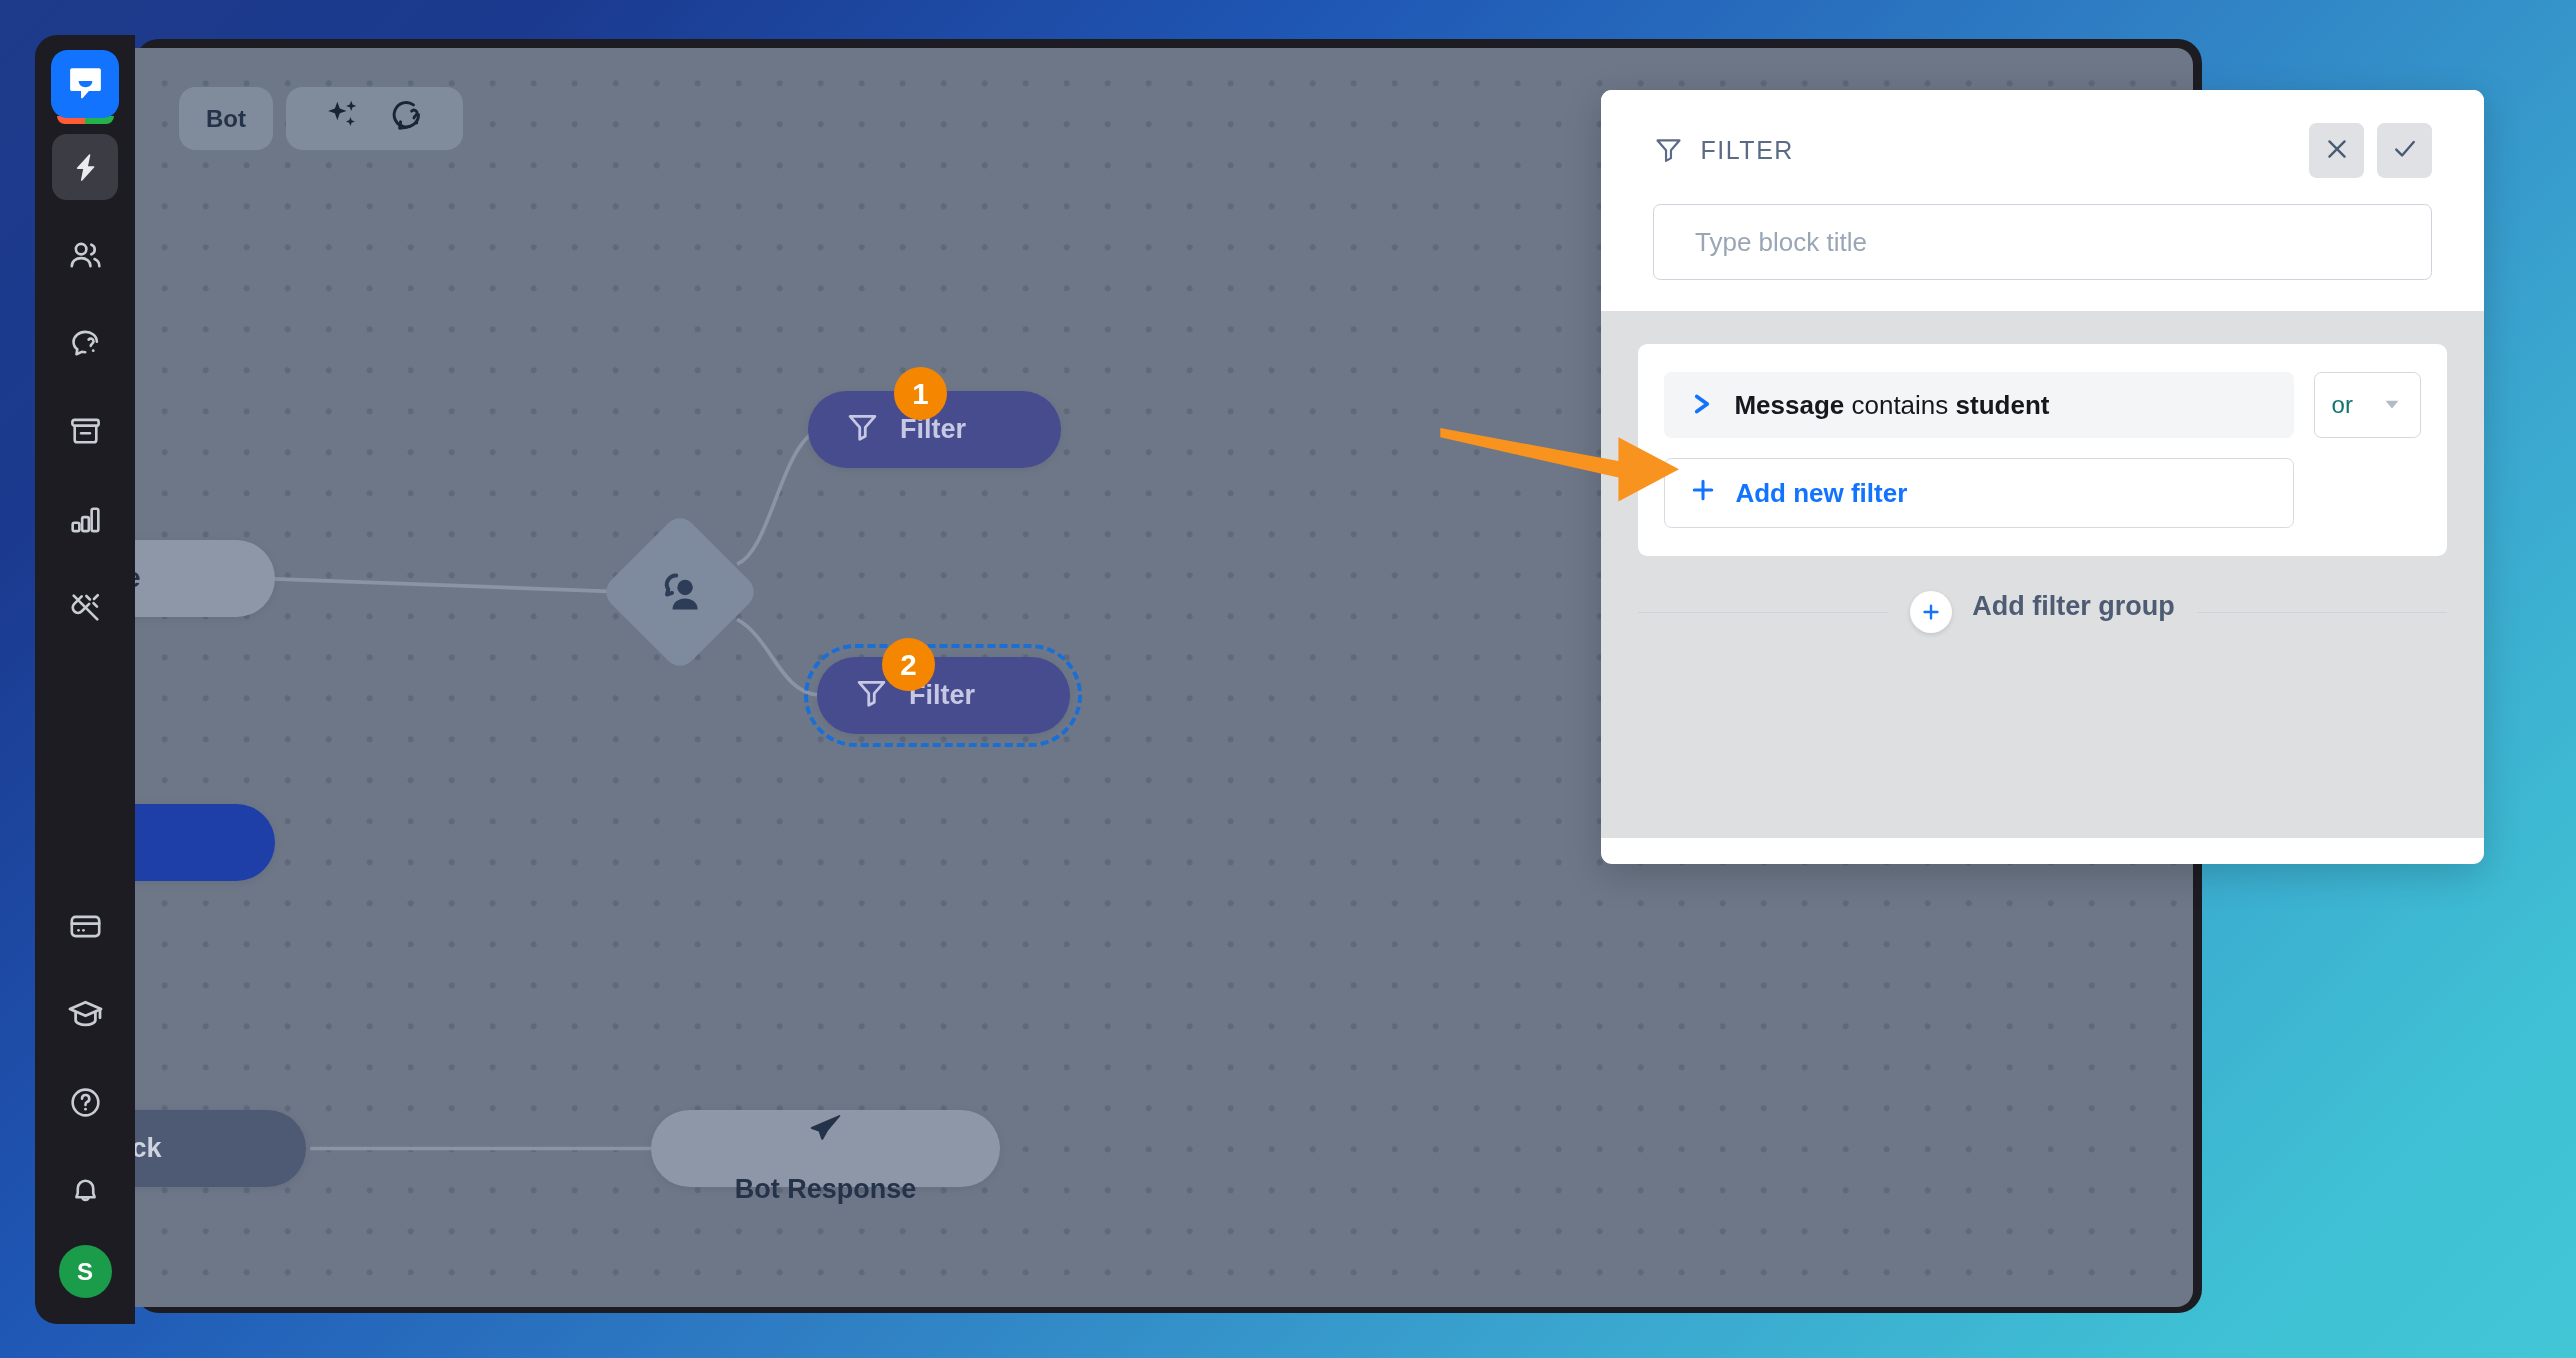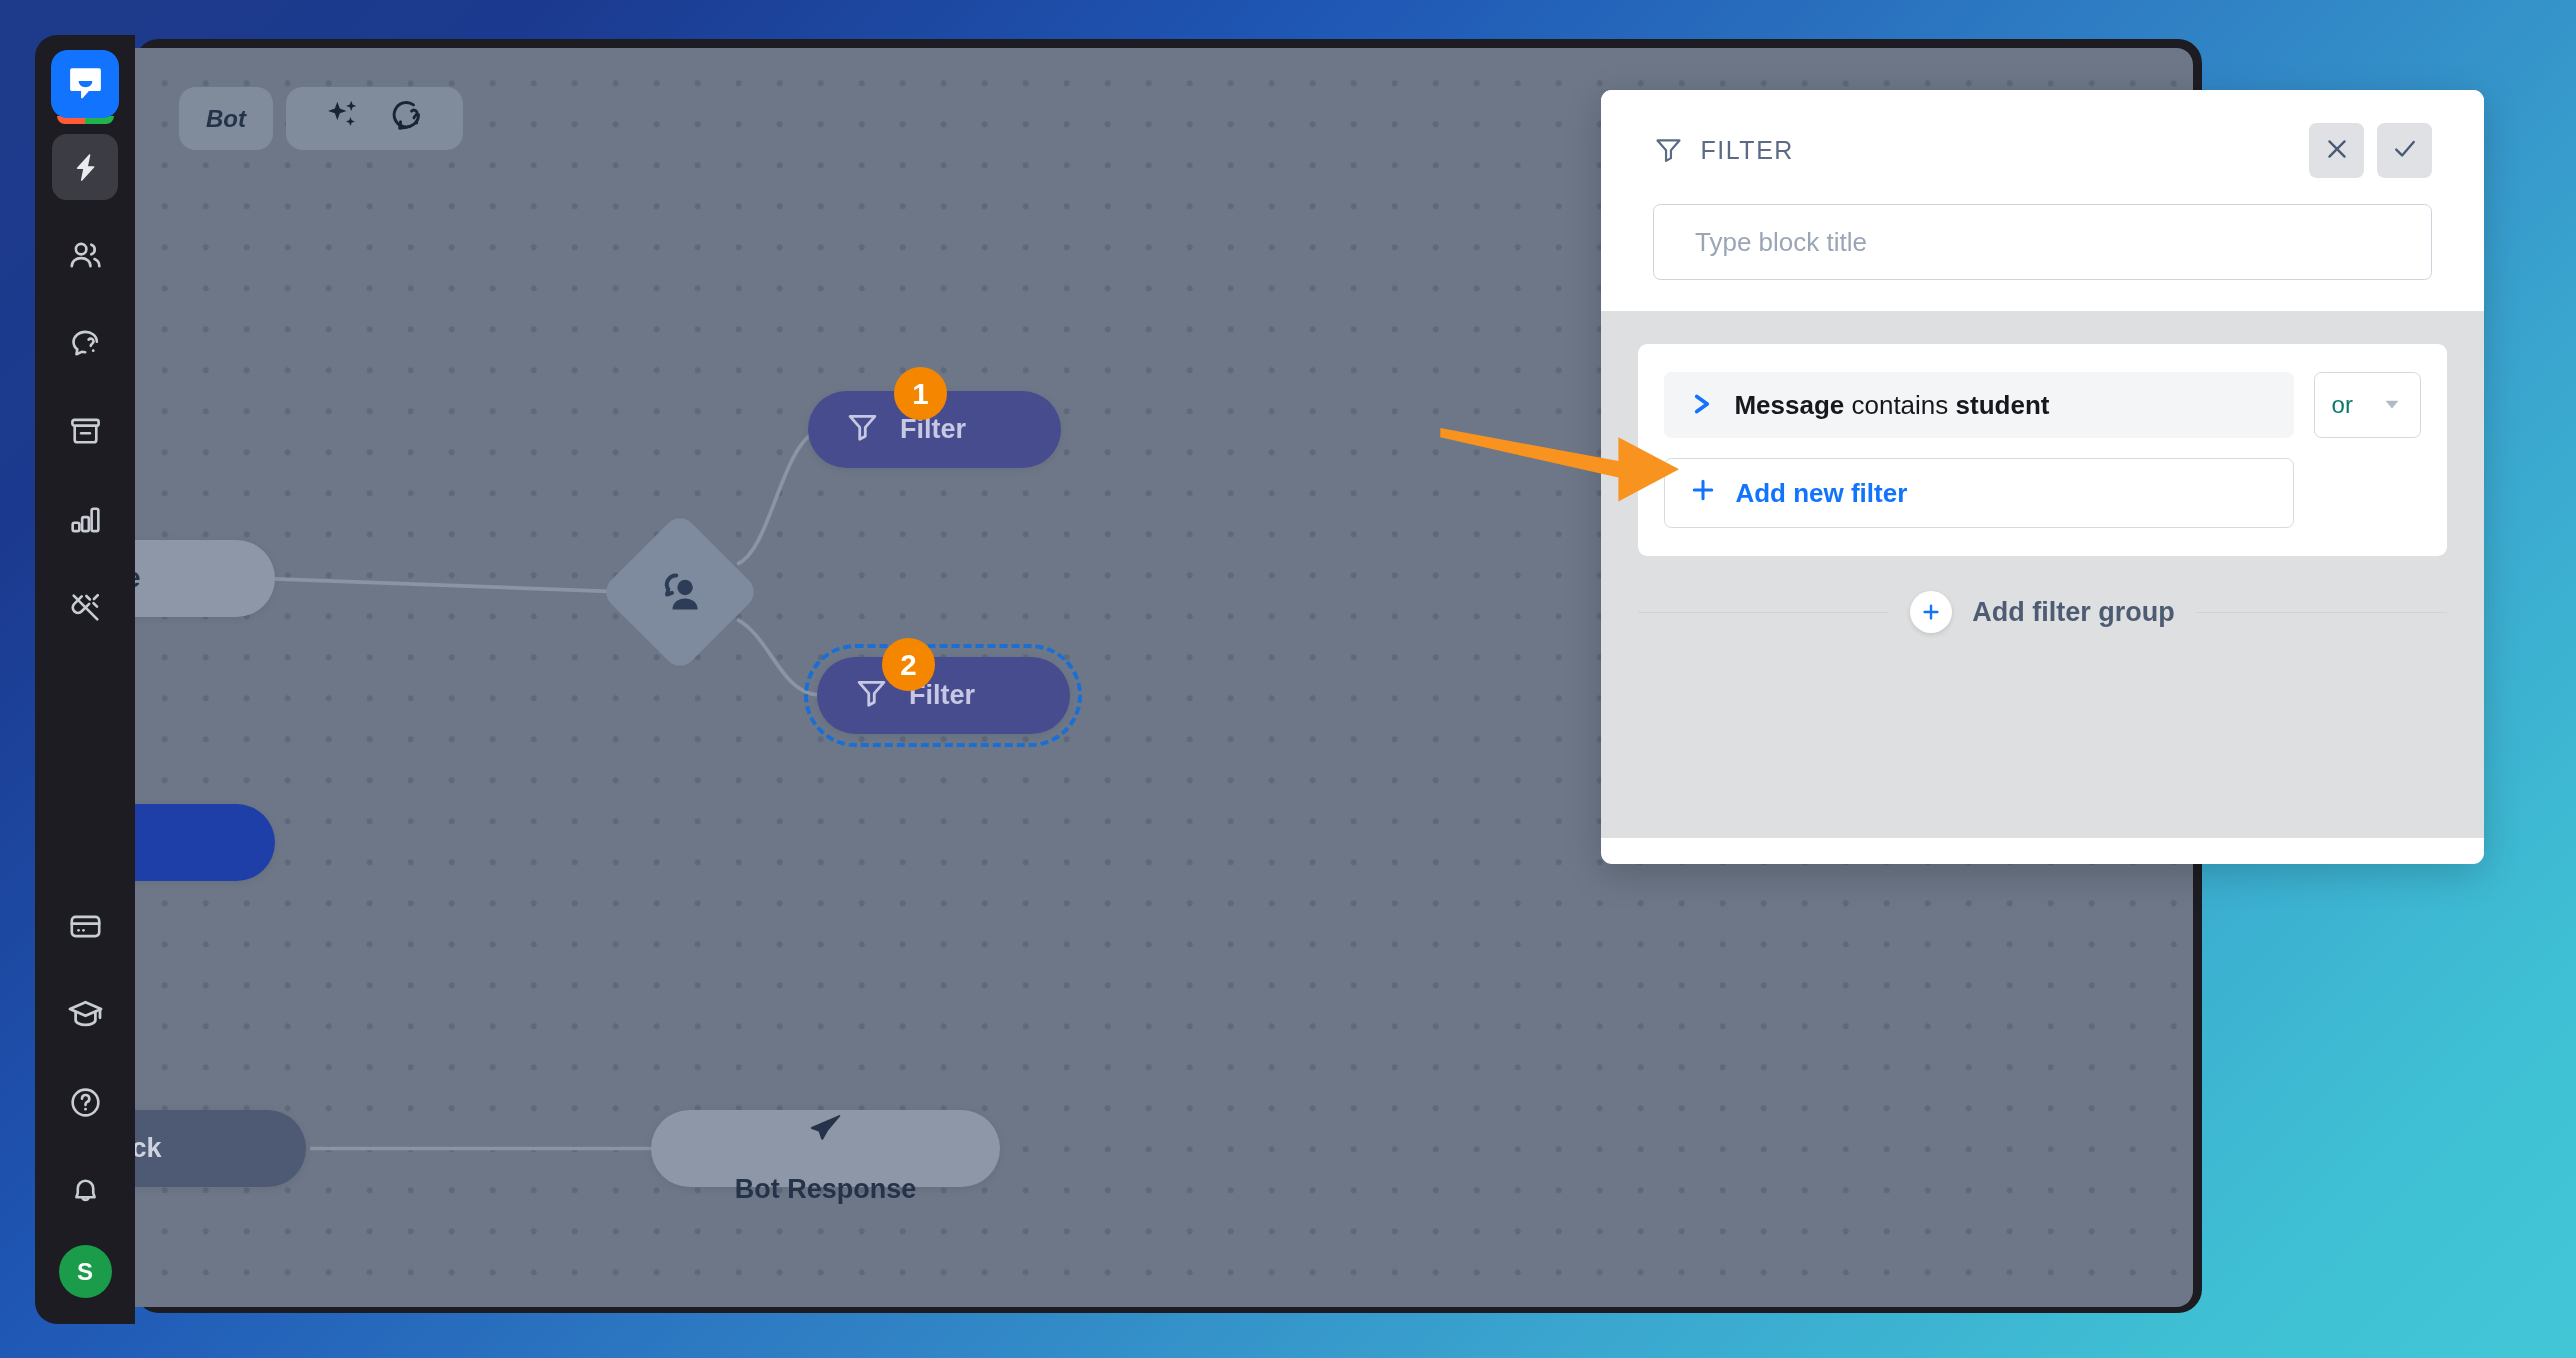--- a/index.html
+++ b/index.html
@@ -92,21 +92,20 @@
   }
   .pill-btn {
     background: #808b9c;
     border-radius: 16.6px;
     height: 63px;
     display: flex; align-items: center; justify-content: center;
     gap: 24px;
     color: #24324a;
     font-weight: 700; font-size: 24px;
     cursor: pointer;
-    font-style: italic;
   }
   #bot-pill { width: 94px; }
   #tools-pill { width: 177px; }
 
   
   .node {
     position: absolute;
     display: flex; align-items: center;
     border-radius: 44px;
     height: 77px;
@@ -255,21 +254,21 @@
     cursor: pointer;
     font-size: 26px; font-weight: 700;
     color: #1273ff;
   }
   #add-filter-group-row {
     display: flex; align-items: center; gap: 22px;
     margin-top: 35px;
   }
   .hr-line { flex: 1; height: 0.9px; background: #cfd2d6; }
   #add-filter-group-btn {
-    display: flex; align-items: center; gap: 20px;
+    display: flex; gap: 20px;
     cursor: pointer;
   }
   #afg-circle {
     width: 42px; height: 42px; border-radius: 50%;
     background: #fff;
     display: flex; align-items: center; justify-content: center;
     box-shadow: 0 1.8px 5.5px rgba(0,0,0,.12);
   }
   #afg-label { font-size: 27px; color: #4d5b73; font-weight: 700; }
 

